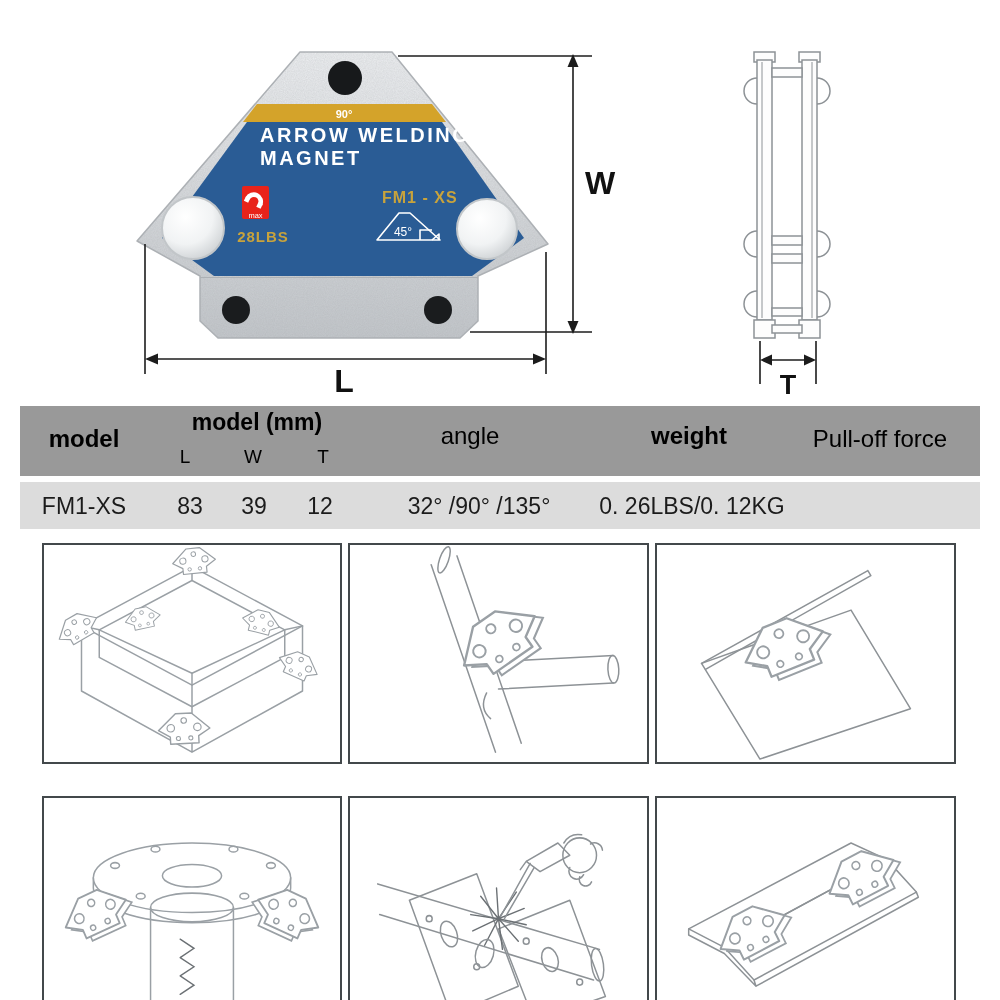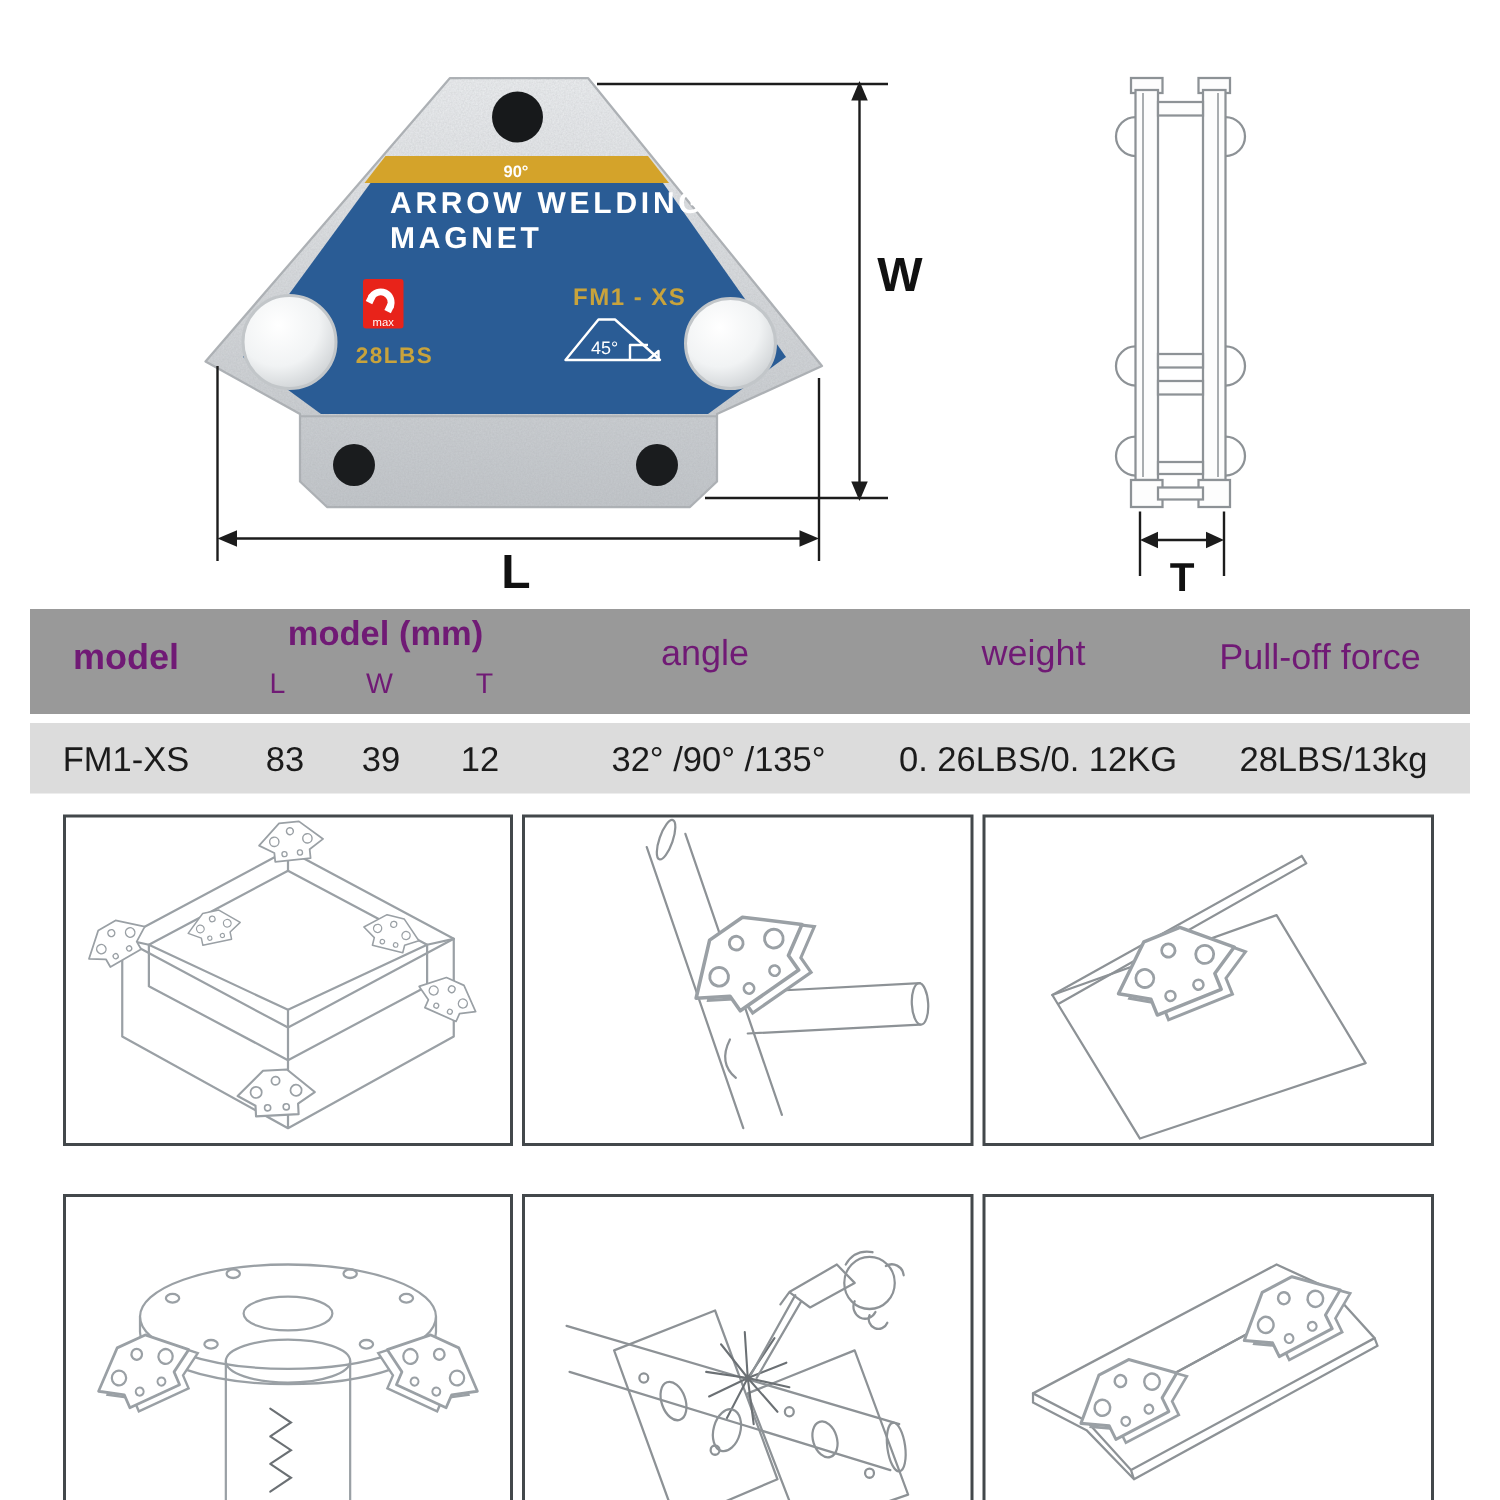--- a/index.html
+++ b/index.html
@@ -2,31 +2,31 @@
 <html><head>
 <meta charset="utf-8">
 <style>
   html,body{margin:0;padding:0;background:#fff;}
   #stage{position:relative;width:1000px;height:1000px;background:#fff;overflow:hidden;
          font-family:"Liberation Sans",sans-serif;margin-top:36px;}
   svg text{font-family:"Liberation Sans",sans-serif;}
   #top-art{position:absolute;left:0;top:0;width:1000px;height:362px;}
   
   #spec{position:absolute;left:20px;top:370px;width:960px;}
-  #spec .thead{position:relative;height:70px;background:#999999;color:#701a75;}
+  #spec .thead{position:relative;height:70px;background:#999999;color:#000000;}
   #spec .trow{position:relative;height:47px;background:#dcdcdc;color:#1b1b1b;margin-top:6px;padding-left:32px;}
   #spec span{position:absolute;display:block;text-align:center;white-space:nowrap;}
   .h-model{left:4px;top:19px;width:120px;font-size:24px;font-weight:bold;}
   .h-size{left:157px;top:3px;width:160px;font-size:23px;}
   .h-size b{font-weight:bold;}
   .h-sub-l{left:135px;top:40px;width:60px;font-size:19px;}
   .h-sub-w{left:203px;top:40px;width:60px;font-size:19px;}
   .h-sub-t{left:273px;top:40px;width:60px;font-size:19px;}
   .h-angle{left:370px;top:16px;width:160px;font-size:24px;font-weight:normal;}
-  .h-weight{left:589px;top:16px;width:160px;font-size:24px;font-weight:normal;}
+  .h-weight{left:589px;top:16px;width:160px;font-size:24px;font-weight:bold;}
   .h-pull{left:760px;top:19px;width:200px;font-size:24px;font-weight:normal;}
   .r-model{left:4px;top:11px;width:120px;font-size:23px;}
   .r-l{left:140px;top:11px;width:60px;font-size:23px;}
   .r-w{left:204px;top:11px;width:60px;font-size:23px;}
   .r-t{left:270px;top:11px;width:60px;font-size:23px;}
   .r-angle{left:359px;top:11px;width:200px;font-size:23px;}
   .r-weight{left:572px;top:11px;width:200px;font-size:23px;}
   .r-pull{left:769px;top:11px;width:200px;font-size:23px;}
   
   .panel{position:absolute;background:#fff;border:2px solid #43484b;}
@@ -174,21 +174,20 @@
       <span class="h-weight">weight</span>
       <span class="h-pull">Pull-off force</span>
     </div>
     <div class="trow">
       <span class="r-model">FM1-XS</span>
       <span class="r-l">83</span>
       <span class="r-w">39</span>
       <span class="r-t">12</span>
       <span class="r-angle">32° /90° /135°</span>
       <span class="r-weight">0. 26LBS/0. 12KG</span>
-      <span class="r-pull">28LBS/13kg</span>
     </div>
   </div>
 
   <div id="p1" class="panel">
     <svg viewBox="0 0 300 220" preserveAspectRatio="none">
       <path class="ln" d="M150,22 L262,82 L150,142 L38,82 Z"></path>
       <path class="ln" d="M150,36 L244,86 L150,130 L56,86 Z"></path>
       <path class="ln" d="M150,22 L150,36 M262,82 L244,86 M150,142 L150,130 M38,82 L56,86"></path>
       <path class="ln" d="M38,82 L38,148 L150,210 L262,148 L262,82 M150,142 L150,210"></path>
       <path class="ln" d="M56,86 L56,114 M244,86 L244,114 M56,114 L150,164 L244,114"></path>

